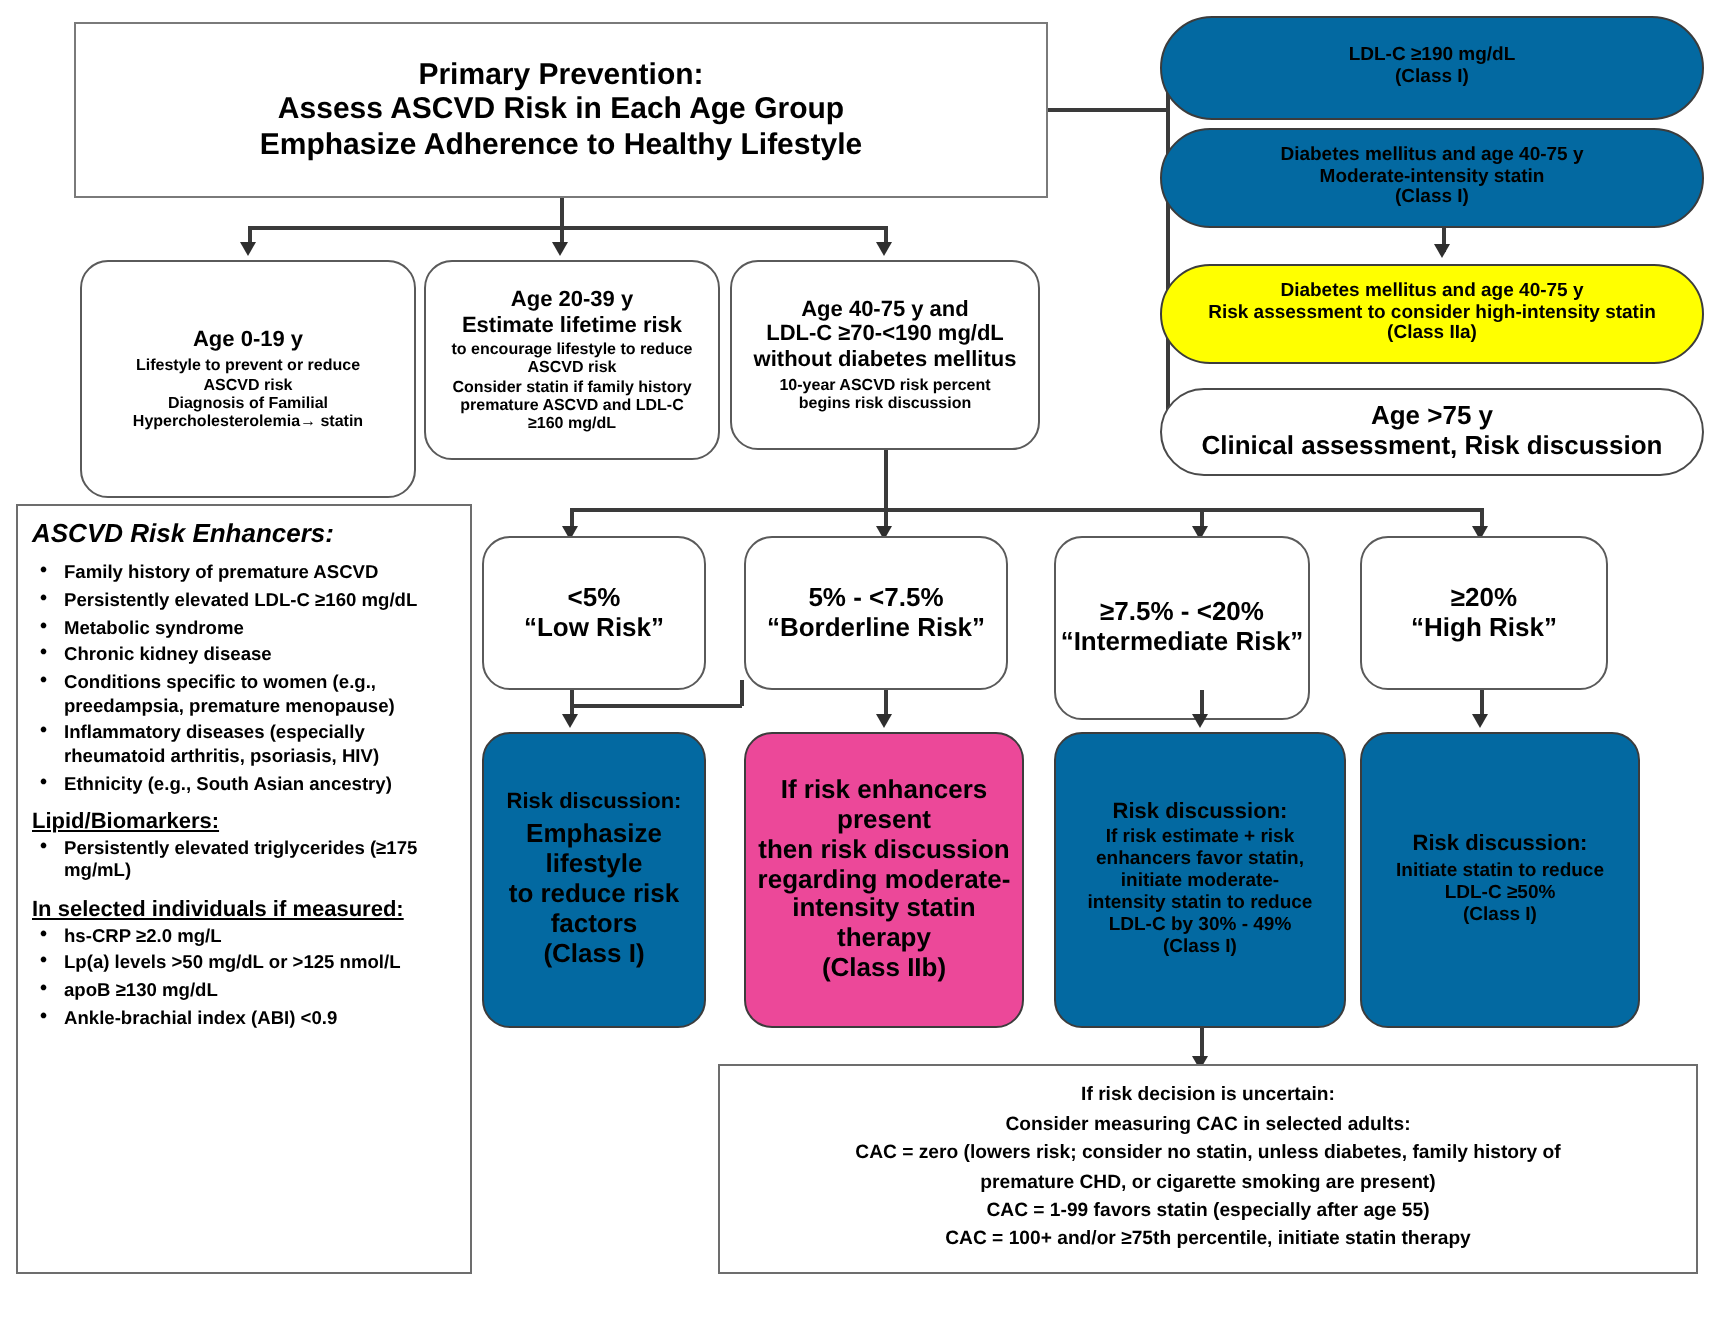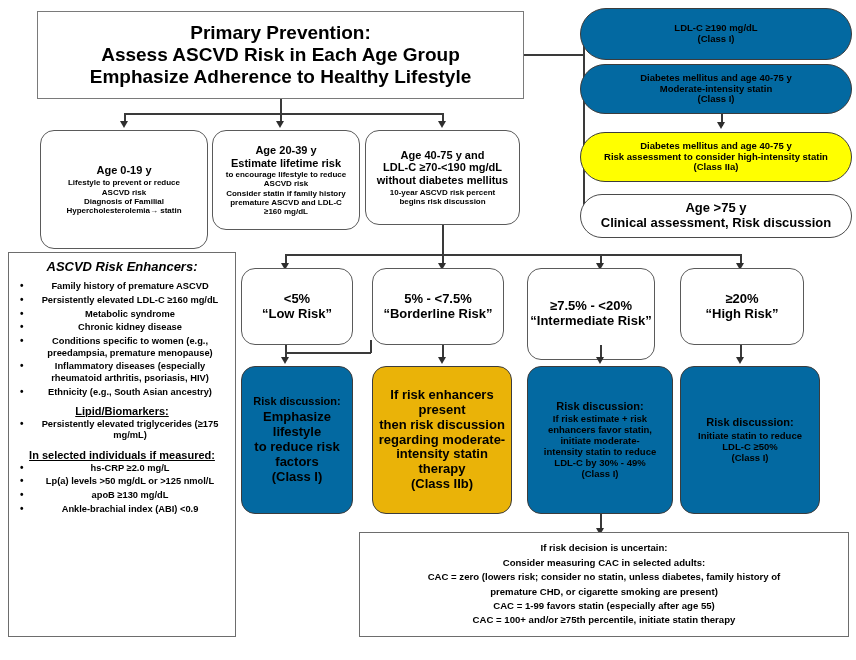--- a/index.html
+++ b/index.html
@@ -23,30 +23,30 @@
     text-align:center;
     color:#000;
     border:1.5px solid #7a7a7a;
     background:#ffffff;
     line-height:1.15;
   }
   .box .ln{display:block;width:100%;}
   .rounded{border-radius:14px;}
   .pill{border-radius:26px;border-color:#4a4a4a;}
   .green{background:#0369a1;border:1.8px solid #3c3c3c;}
-  .orange{background:#eab308;border:1.8px solid #3c3c3c;}
+  .orange{background:#ec4899;border:1.8px solid #3c3c3c;}
   .yellow{background:#ffff00;border:1.8px solid #3c3c3c;}
   .sq{border-radius:0;}
 
   .b{font-weight:bold;}
   .t10{font-size:13px;}
   .t9{font-size:9.5px;}
   .t8{font-size:8px;}
   .t11{font-size:11px;}
-  .t15{font-size:19px;}
+  .t15{font-size:15px;}
 
   
   .ln-v,.ln-h{position:absolute;background:#3a3a3a;}
   .ln-v{width:1.6px;}
   .ln-h{height:1.6px;}
   .arrow-d{
     position:absolute;width:0;height:0;
     border-left:4.5px solid transparent;
     border-right:4.5px solid transparent;
     border-top:7px solid #2e2e2e;
@@ -58,21 +58,21 @@
     border-left:7px solid #2e2e2e;
   }
 
   
   #enhancers{
     position:absolute;
     box-sizing:border-box;
     border:1.5px solid #6d6d6d;
     background:#fff;
     padding:6px 7px 4px 7px;
-    text-align:center;
+    text-align:left;
     color:#000;
   }
   #enhancers .hdr{
     font-style:italic;font-weight:bold;font-size:13px;margin-bottom:7px;
   }
   #enhancers ul{
     list-style:none;margin:0 0 0 0;padding:0;
   }
   #enhancers li{
     font-size:9.3px;font-weight:bold;

